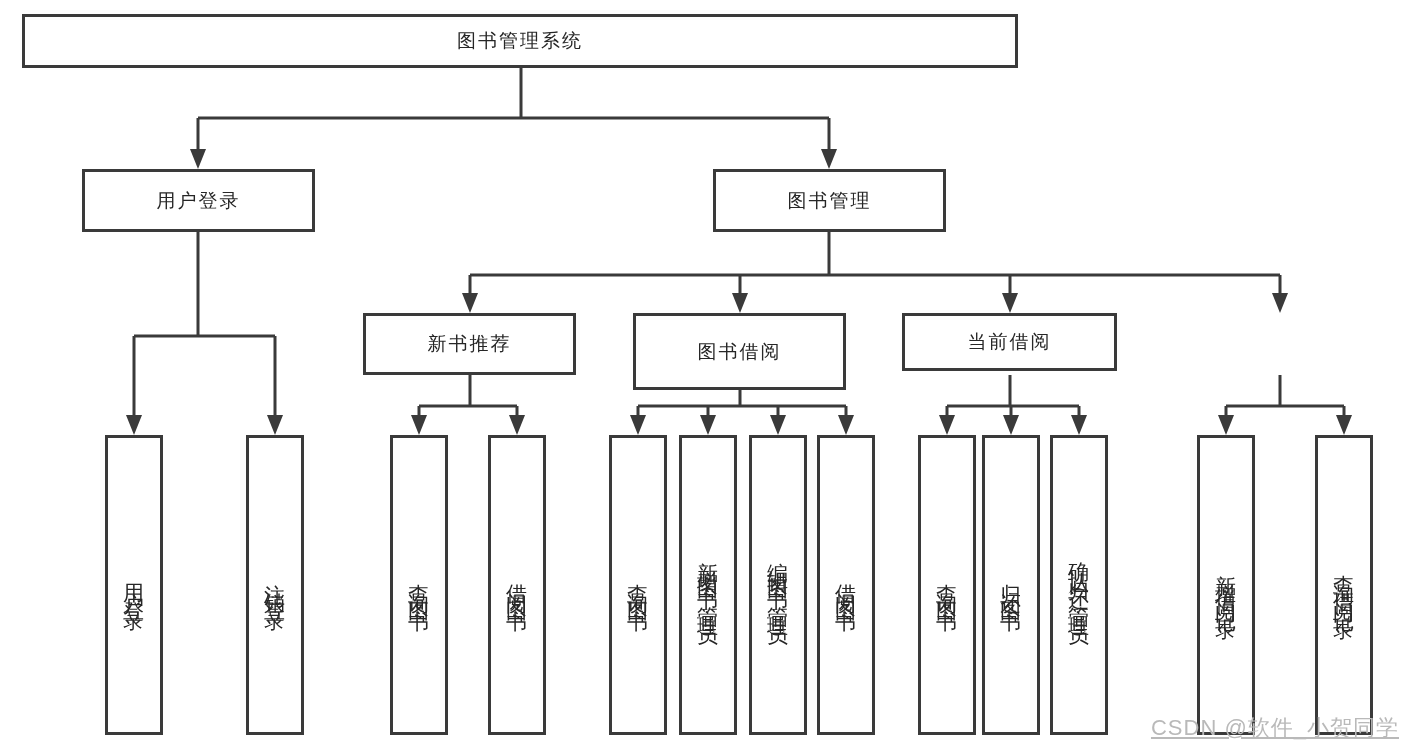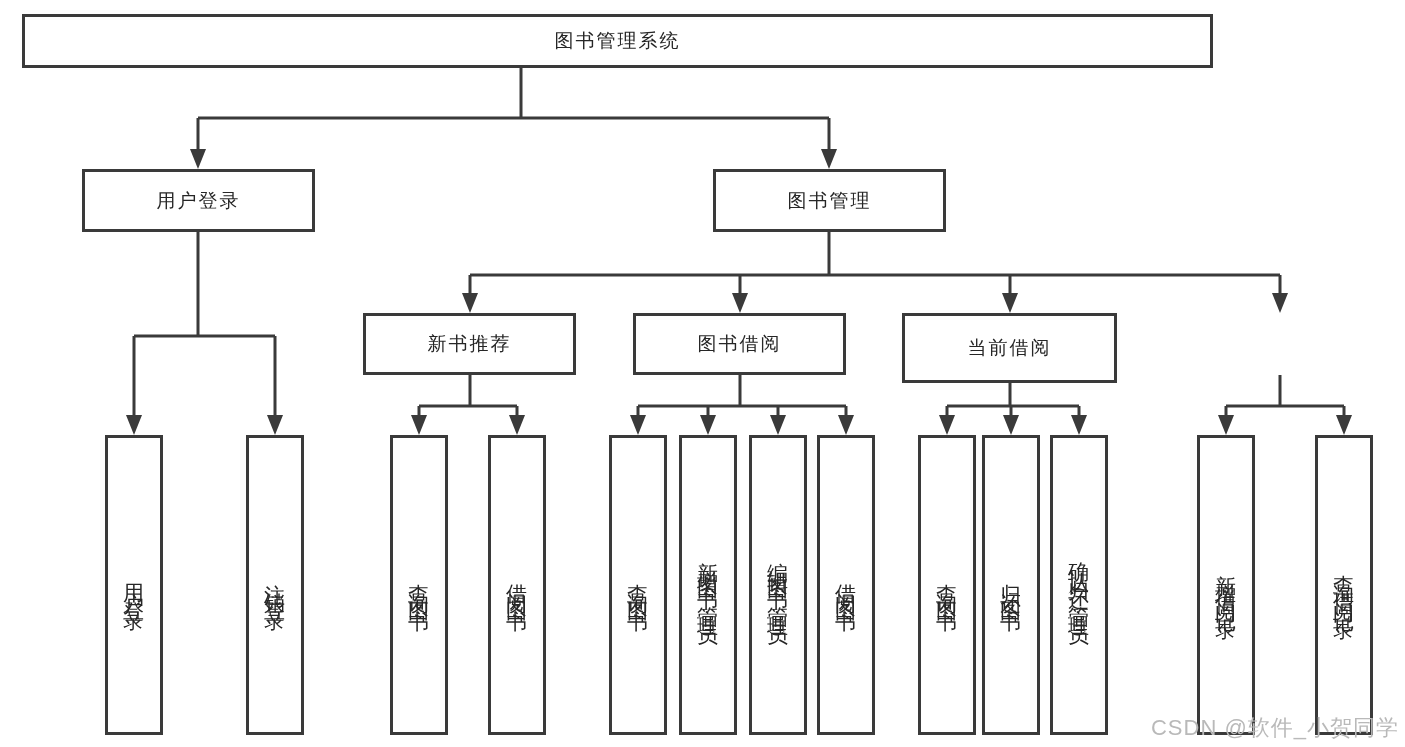--- a/index.html
+++ b/index.html
@@ -25,29 +25,29 @@
     position:absolute;background:#fff;border:3px solid var(--line);
     box-sizing:border-box;display:flex;align-items:center;justify-content:center;
     top:435px;width:58px;height:300px;
   }
   .v-node span{
     writing-mode:vertical-rl;text-orientation:mixed;
     font-size:21px;letter-spacing:9px;color:var(--text);line-height:1;
   }
   .watermark{
     position:absolute;right:6px;bottom:4px;font-size:22px;color:var(--wm);
-    letter-spacing:1px;z-index:5;white-space:nowrap;
+    letter-spacing:1px;z-index:5;white-space:nowrap;text-decoration:underline;
   }
   
-  #n-root{left:22px;top:14px;width:1191px;height:54px;justify-content:center;}
+  #n-root{left:22px;top:14px;width:996px;height:54px;justify-content:center;}
   #n-user-login{left:82px;top:169px;width:233px;height:63px;}
   #n-book-mgmt{left:713px;top:169px;width:233px;height:63px;}
   #n-new-book{left:363px;top:313px;width:213px;height:62px;}
-  #n-book-borrow{left:633px;top:313px;width:213px;height:62px;text-align:center;}
-  #n-cur-borrow{left:902px;top:313px;width:215px;height:70px;}
+  #n-book-borrow{left:633px;top:313px;width:213px;height:77px;text-align:center;}
+  #n-cur-borrow{left:902px;top:313px;width:215px;height:58px;}
   #n-borrow-rec{left:1172px;top:313px;width:215px;height:62px;}
   #l-user-login{left:105px;}
   #l-logout{left:246px;}
   #l-query-1{left:390px;}
   #l-borrow-1{left:488px;}
   #l-query-2{left:609px;}
   #l-add-book{left:679px;}
   #l-edit-book{left:749px;}
   #l-borrow-2{left:817px;}
   #l-query-3{left:918px;}

